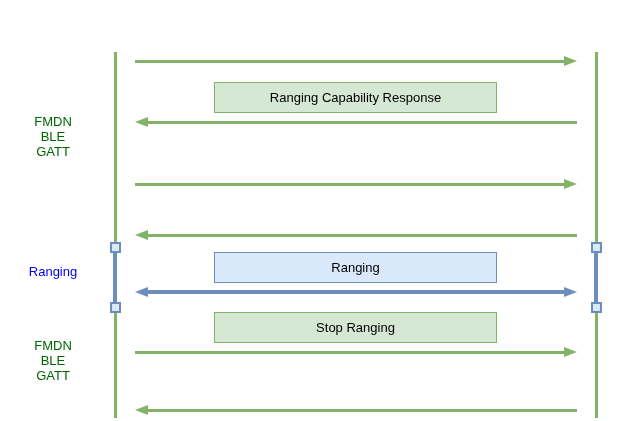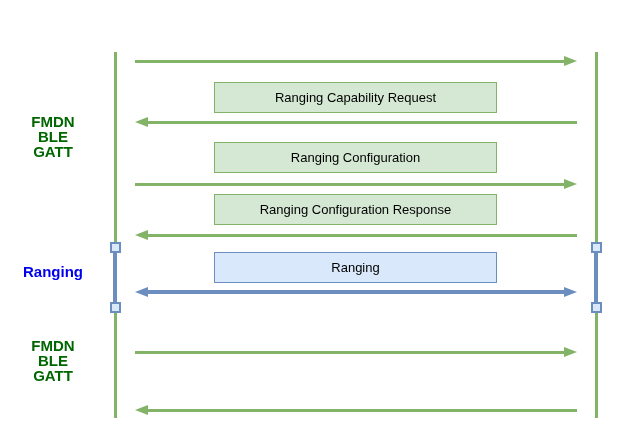--- a/index.html
+++ b/index.html
@@ -76,22 +76,22 @@
   .head.h-left  { left: 0;  border-right: 13px solid var(--green-stroke); }
   .arrow.blue-arrow .line { background: var(--blue-stroke); height: 3.5px; top: -1.75px; }
   .arrow.blue-arrow .head.h-right { border-left-color: var(--blue-stroke); }
   .arrow.blue-arrow .head.h-left  { border-right-color: var(--blue-stroke); }
   
   .phase {
     position: absolute;
     left: 8px;
     width: 90px;
     text-align: center;
-    font-weight: bold;
-    font-size: 15px;
+    font-weight: normal;
+    font-size: 13px;
     line-height: 15px;
   }
   .phase.green-phase { color: var(--phase-green); }
   .phase.blue-phase  { color: var(--phase-blue); }
 </style>
 </head>
 <body>
 
 <div id="stage">
 
@@ -120,52 +120,49 @@
   <div class="vseg" style="left:594.5px; top:307px; height:111px"></div>
   <div class="endpoint" style="left:590.5px; top:241.5px"></div>
   <div class="endpoint" style="left:590.5px; top:301.5px"></div>
 
   <div class="arrow dir-right" style="top:61px">
     <div class="line"></div>
     <div class="head h-right"></div>
   </div>
 
   <div class="msg-box" style="top:82px">
-    <span>Ranging Capability Request</span>
+    <span>Ranging Capability Response</span>
   </div>
   <div class="arrow dir-left" style="top:122px">
     <div class="head h-left"></div>
     <div class="line"></div>
   </div>
 
-  <div class="msg-box" style="top:142px">
-    <span>Ranging Configuration</span>
-  </div>
   <div class="arrow dir-right" style="top:184px">
     <div class="line"></div>
     <div class="head h-right"></div>
   </div>
 
-  <div class="msg-box" style="top:194px">
-    <span>Ranging Configuration Response</span>
-  </div>
   <div class="arrow dir-left" style="top:235px">
     <div class="head h-left"></div>
     <div class="line"></div>
   </div>
 
   <div class="msg-box blue-box" style="top:252px">
     <span>Ranging</span>
   </div>
   <div class="arrow dir-both blue-arrow" style="top:292px">
     <div class="head h-left"></div>
     <div class="line"></div>
     <div class="head h-right"></div>
   </div>
 
+  <div class="msg-box" style="top:312px">
+    <span>Stop Ranging</span>
+  </div>
   <div class="arrow dir-right" style="top:352px">
     <div class="line"></div>
     <div class="head h-right"></div>
   </div>
 
   <div class="arrow dir-left" style="top:410px">
     <div class="head h-left"></div>
     <div class="line"></div>
   </div>
 

